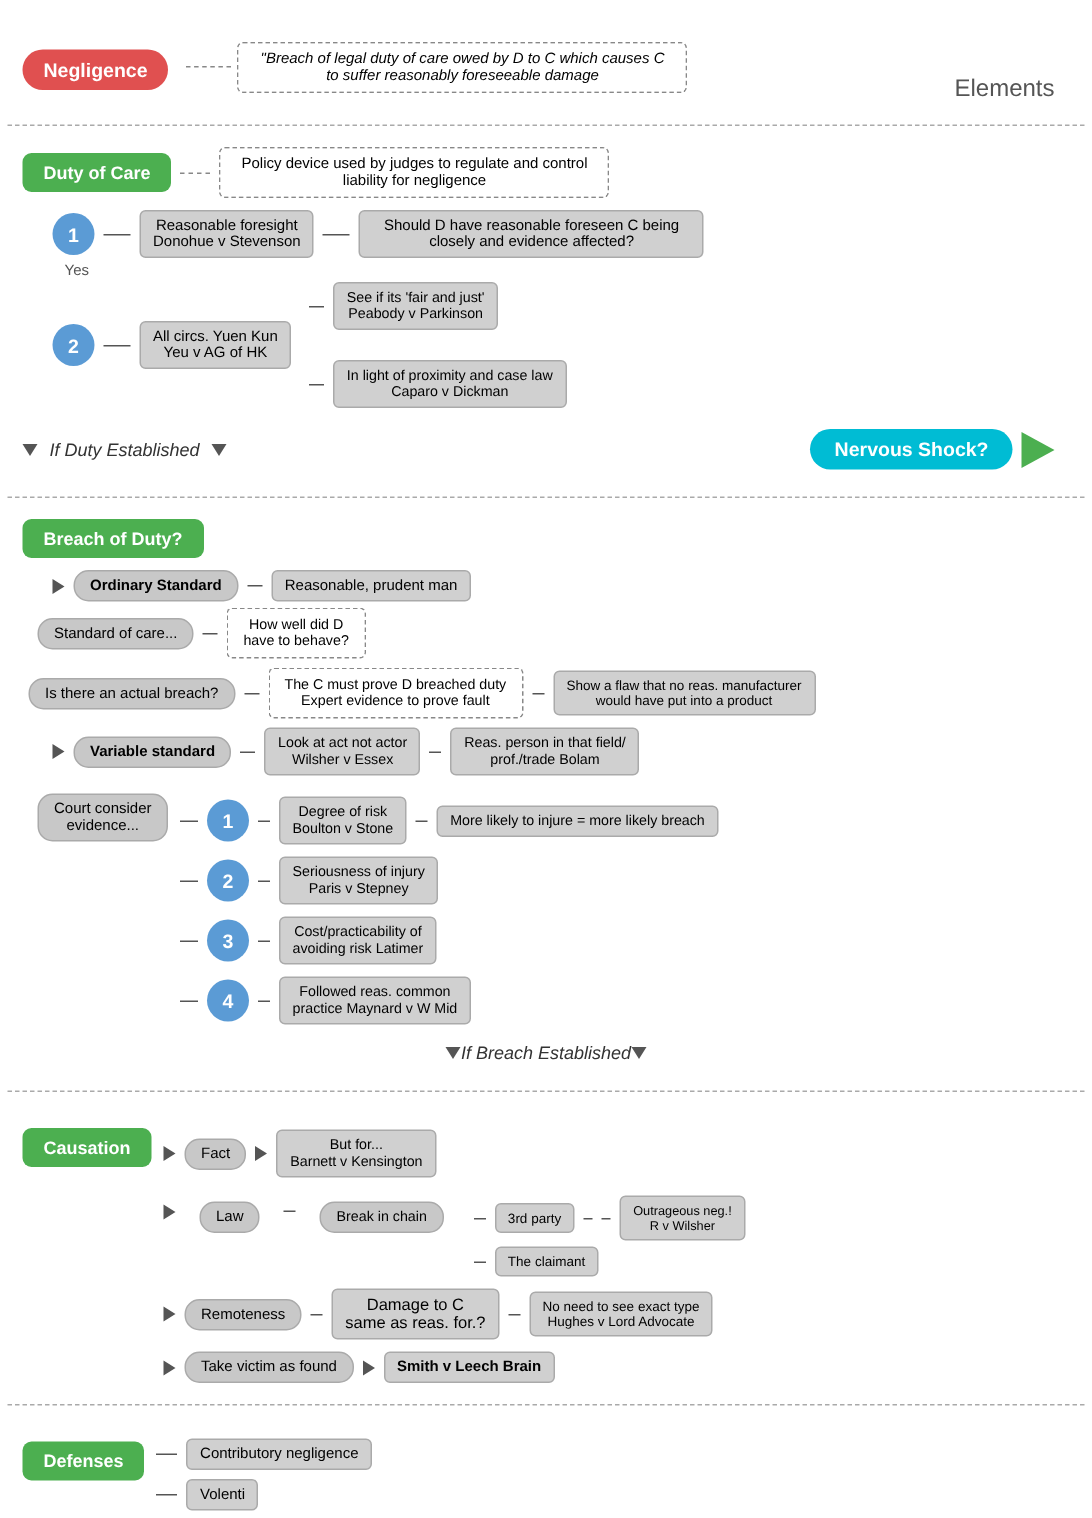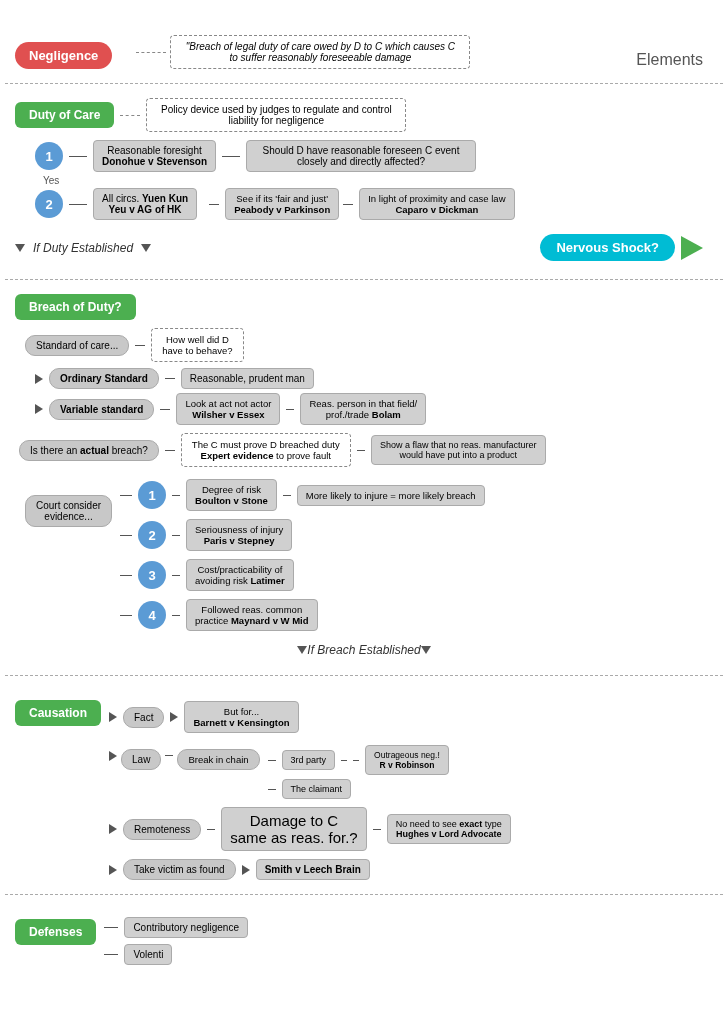--- a/index.html
+++ b/index.html
@@ -79,21 +79,21 @@
     }
     .box-dashed {
       border: 1px dashed #888;
       border-radius: 4px;
       padding: 5px 10px;
       display: inline-block;
       font-size: 10px;
       text-align: center;
       background: #fff;
     }
-    .text-bold { font-weight: bold; }
+    .text-bold { font-weight: normal; }
     .arrow-right {
       display: inline-block;
       width: 0;
       height: 0;
       border-top: 5px solid transparent;
       border-bottom: 5px solid transparent;
       border-left: 8px solid #555;
       vertical-align: middle;
     }
     .arrow-down {
@@ -135,21 +135,21 @@
 
     
     .flex-row { display: flex; align-items: flex-start; gap: 6px; }
     .vcenter { align-items: center; }
   </style>
 </head>
 <body>
 
 <div class="diagram-container">
 
-  <div class="section" style="display:flex; align-items:flex-end; gap:24px; margin-bottom:4px;">
+  <div class="section" style="display:flex; align-items:center; gap:12px; margin-bottom:4px;">
     <div class="box-red" style="margin-top:8px;">Negligence</div>
     <div style="display:flex; align-items:center; gap:4px; margin-top:4px;">
       <span style="display:inline-block; width:30px; border-top:1.5px dashed #888; vertical-align:middle;"></span>
       <div class="box-dashed" style="max-width:300px; font-style:italic;">"Breach of legal duty of care owed by D to C which causes C to suffer reasonably foreseeable damage</div>
     </div>
     <div style="flex:1; text-align:right; padding-right:10px; margin-top:35px;">
       <span style="font-size:16px; color:#555;">Elements</span>
     </div>
   </div>
 
@@ -162,32 +162,32 @@
       <span style="display:inline-block; width:20px; border-top:1.5px dashed #888; vertical-align:middle;"></span>
       <div class="box-dashed" style="max-width:260px;">Policy device used by judges to regulate and control liability for negligence</div>
     </div>
 
     <div style="margin-left:20px;">
       <div class="flex-row vcenter">
         <div class="box-blue-circle">1</div>
         <span class="line-right"></span>
         <div class="box-gray-rect" style="white-space:pre-line; font-size:10px;">Reasonable foresight<br><span class="text-bold">Donohue v Stevenson</span></div>
         <span class="line-right"></span>
-        <div class="box-gray-rect" style="max-width:230px; font-size:10px;">Should D have reasonable foreseen C event closely and directly affected?</div>
+        <div class="box-gray-rect" style="max-width:230px; font-size:10px;">Should D have reasonable foreseen C being closely and evidence affected?</div>
       </div>
 
       <div style="margin-left:8px; margin-top:2px; margin-bottom:2px;">
         <span style="font-size:10px; color:#555;">Yes</span>
       </div>
 
       <div class="flex-row vcenter" style="margin-top:2px;">
         <div class="box-blue-circle">2</div>
         <span class="line-right"></span>
         <div class="box-gray-rect" style="white-space:pre-line; font-size:10px;">All circs. <span class="text-bold">Yuen Kun<br>Yeu v AG of HK</span></div>
-        <div style="display:flex; flex-direction:row; gap:4px; margin-left:6px;">
+        <div style="display:flex; flex-direction:column; gap:20px; margin-left:6px;">
           <div class="flex-row vcenter">
             <span class="line-right" style="width:10px;"></span>
             <div class="box-gray-rect" style="font-size:9.5px;">See if its 'fair and just'<br><span class="text-bold">Peabody v Parkinson</span></div>
           </div>
           <div class="flex-row vcenter">
             <span class="line-right" style="width:10px;"></span>
             <div class="box-gray-rect" style="font-size:9.5px;">In light of proximity and case law<br><span class="text-bold">Caparo v Dickman</span></div>
           </div>
         </div>
       </div>
@@ -204,58 +204,58 @@
       </div>
     </div>
   </div>
 
   <hr class="section-divider">
 
   <div class="section">
     <div class="box-green" style="margin-bottom:8px;">Breach of Duty?</div>
 
     
+    <div class="flex-row vcenter" style="margin-left:20px; margin-bottom:4px;">
+      <span class="arrow-right"></span>
+      <div class="box-gray" style="font-weight:bold; font-size:10px;">Ordinary Standard</div>
+      <span class="line-right" style="width:10px;"></span>
+      <div class="box-gray-rect" style="font-size:10px;">Reasonable, prudent man</div>
+    </div>
+
+    
     <div class="flex-row vcenter" style="margin-left:10px; margin-bottom:6px;">
       <div class="box-gray" style="font-size:10px;">Standard of care...</div>
       <span class="line-right" style="width:10px;"></span>
       <div class="box-dashed" style="font-size:9.5px; white-space:pre-line;">How well did D
 have to behave?</div>
     </div>
 
     
-    <div class="flex-row vcenter" style="margin-left:20px; margin-bottom:4px;">
-      <span class="arrow-right"></span>
-      <div class="box-gray" style="font-weight:bold; font-size:10px;">Ordinary Standard</div>
+    <div class="flex-row vcenter" style="margin-left:4px; margin-bottom:6px;">
+      <div class="box-gray" style="font-size:10px;">Is there an <span class="text-bold">actual</span> breach?</div>
       <span class="line-right" style="width:10px;"></span>
-      <div class="box-gray-rect" style="font-size:10px;">Reasonable, prudent man</div>
+      <div class="box-dashed" style="font-size:9.5px; white-space:pre-line;">The C must prove D breached duty<br><span class="text-bold">Expert evidence</span> to prove fault</div>
+      <span class="line-right" style="width:8px;"></span>
+      <div class="box-gray-rect" style="font-size:9px; max-width:175px;">Show a flaw that no reas. manufacturer
+would have put into a product</div>
     </div>
 
     
     <div class="flex-row vcenter" style="margin-left:20px; margin-bottom:8px;">
       <span class="arrow-right"></span>
       <div class="box-gray" style="font-weight:bold; font-size:10px;">Variable standard</div>
       <span class="line-right" style="width:10px;"></span>
       <div class="box-gray-rect" style="font-size:9.5px; white-space:pre-line;">Look at act not actor<br><span class="text-bold">Wilsher v Essex</span></div>
       <span class="line-right" style="width:8px;"></span>
       <div class="box-gray-rect" style="font-size:9.5px; white-space:pre-line;">Reas. person in that field/<br>prof./trade <span class="text-bold">Bolam</span></div>
     </div>
 
     
-    <div class="flex-row vcenter" style="margin-left:4px; margin-bottom:6px;">
-      <div class="box-gray" style="font-size:10px;">Is there an <span class="text-bold">actual</span> breach?</div>
-      <span class="line-right" style="width:10px;"></span>
-      <div class="box-dashed" style="font-size:9.5px; white-space:pre-line;">The C must prove D breached duty<br><span class="text-bold">Expert evidence</span> to prove fault</div>
-      <span class="line-right" style="width:8px;"></span>
-      <div class="box-gray-rect" style="font-size:9px; max-width:175px;">Show a flaw that no reas. manufacturer
-would have put into a product</div>
-    </div>
-
-    
     <div class="flex-row" style="margin-left:10px; align-items:flex-start; gap:8px;">
-      <div style="display:flex; flex-direction:column; align-items:center; margin-top:22px;">
+      <div style="display:flex; flex-direction:column; align-items:center; margin-top:4px;">
         <div class="box-gray" style="font-size:10px; white-space:pre-line; text-align:center;">Court consider
 evidence...</div>
       </div>
       <div style="display:flex; flex-direction:column; gap:8px; margin-top:6px;">
 
         <div class="flex-row vcenter">
           <span class="line-right" style="width:12px;"></span>
           <div class="box-blue-circle">1</div>
           <span class="line-right" style="width:8px;"></span>
           <div class="box-gray-rect" style="font-size:9.5px;">Degree of risk<br><span class="text-bold">Boulton v Stone</span></div>
@@ -301,48 +301,48 @@
       <div class="box-green" style="margin-top:10px;">Causation</div>
       <div style="display:flex; flex-direction:column; gap:8px; margin-top:11px;">
 
         <div class="flex-row vcenter">
           <span class="arrow-right"></span>
           <div class="box-gray" style="font-size:10px;">Fact</div>
           <span class="arrow-right"></span>
           <div class="box-gray-rect" style="font-size:9.5px; white-space:pre-line;">But for...<br><span class="text-bold">Barnett v Kensington</span></div>
         </div>
 
-        <div class="flex-row" style="align-items:flex-start; gap:4px;">
+        <div class="flex-row" style="align-items:flex-start; gap:16px;">
           <span class="arrow-right" style="margin-top:10px;"></span>
           <div class="box-gray" style="font-size:10px; margin-top:8px;">Law</div>
           <span class="line-right" style="width:8px; margin-top:14px;"></span>
           <div class="box-gray" style="font-size:9.5px; margin-top:8px;">Break in chain</div>
           <div style="display:flex; flex-direction:column; gap:4px; margin-top:4px; margin-left:4px;">
 
 
             <div class="flex-row vcenter">
               <span class="line-right" style="width:8px;"></span>
               <div class="box-gray-rect" style="font-size:9px;">3rd party</div>
               <span class="line-right" style="width:6px;"></span>
               <span class="line-right" style="width:6px;"></span>
-              <div class="box-gray-rect" style="font-size:8.5px; white-space:pre-line;">Outrageous neg.!<br><span class="text-bold">R v Robinson</span></div>
+              <div class="box-gray-rect" style="font-size:8.5px; white-space:pre-line;">Outrageous neg.!<br><span class="text-bold">R v Wilsher</span></div>
             </div>
 
             <div class="flex-row vcenter">
               <span class="line-right" style="width:8px;"></span>
               <div class="box-gray-rect" style="font-size:9px;">The claimant</div>
             </div>
           </div>
         </div>
 
         <div class="flex-row vcenter">
           <span class="arrow-right"></span>
           <div class="box-gray" style="font-size:10px;">Remoteness</div>
           <span class="line-right" style="width:8px;"></span>
-          <div class="box-gray-rect" style="font-size:15px; white-space:pre-line;">Damage to C
+          <div class="box-gray-rect" style="font-size:11px; white-space:pre-line;">Damage to C
 same as reas. for.?</div>
           <span class="line-right" style="width:8px;"></span>
           <div class="box-gray-rect" style="font-size:9px; white-space:pre-line;">No need to see <span class="text-bold">exact</span> type<br><span class="text-bold">Hughes v Lord Advocate</span></div>
         </div>
 
         <div class="flex-row vcenter">
           <span class="arrow-right"></span>
           <div class="box-gray" style="font-size:10px;">Take victim as found</div>
           <span class="arrow-right"></span>
           <div class="box-gray-rect" style="font-size:10px; font-weight:bold;">Smith v Leech Brain</div>

